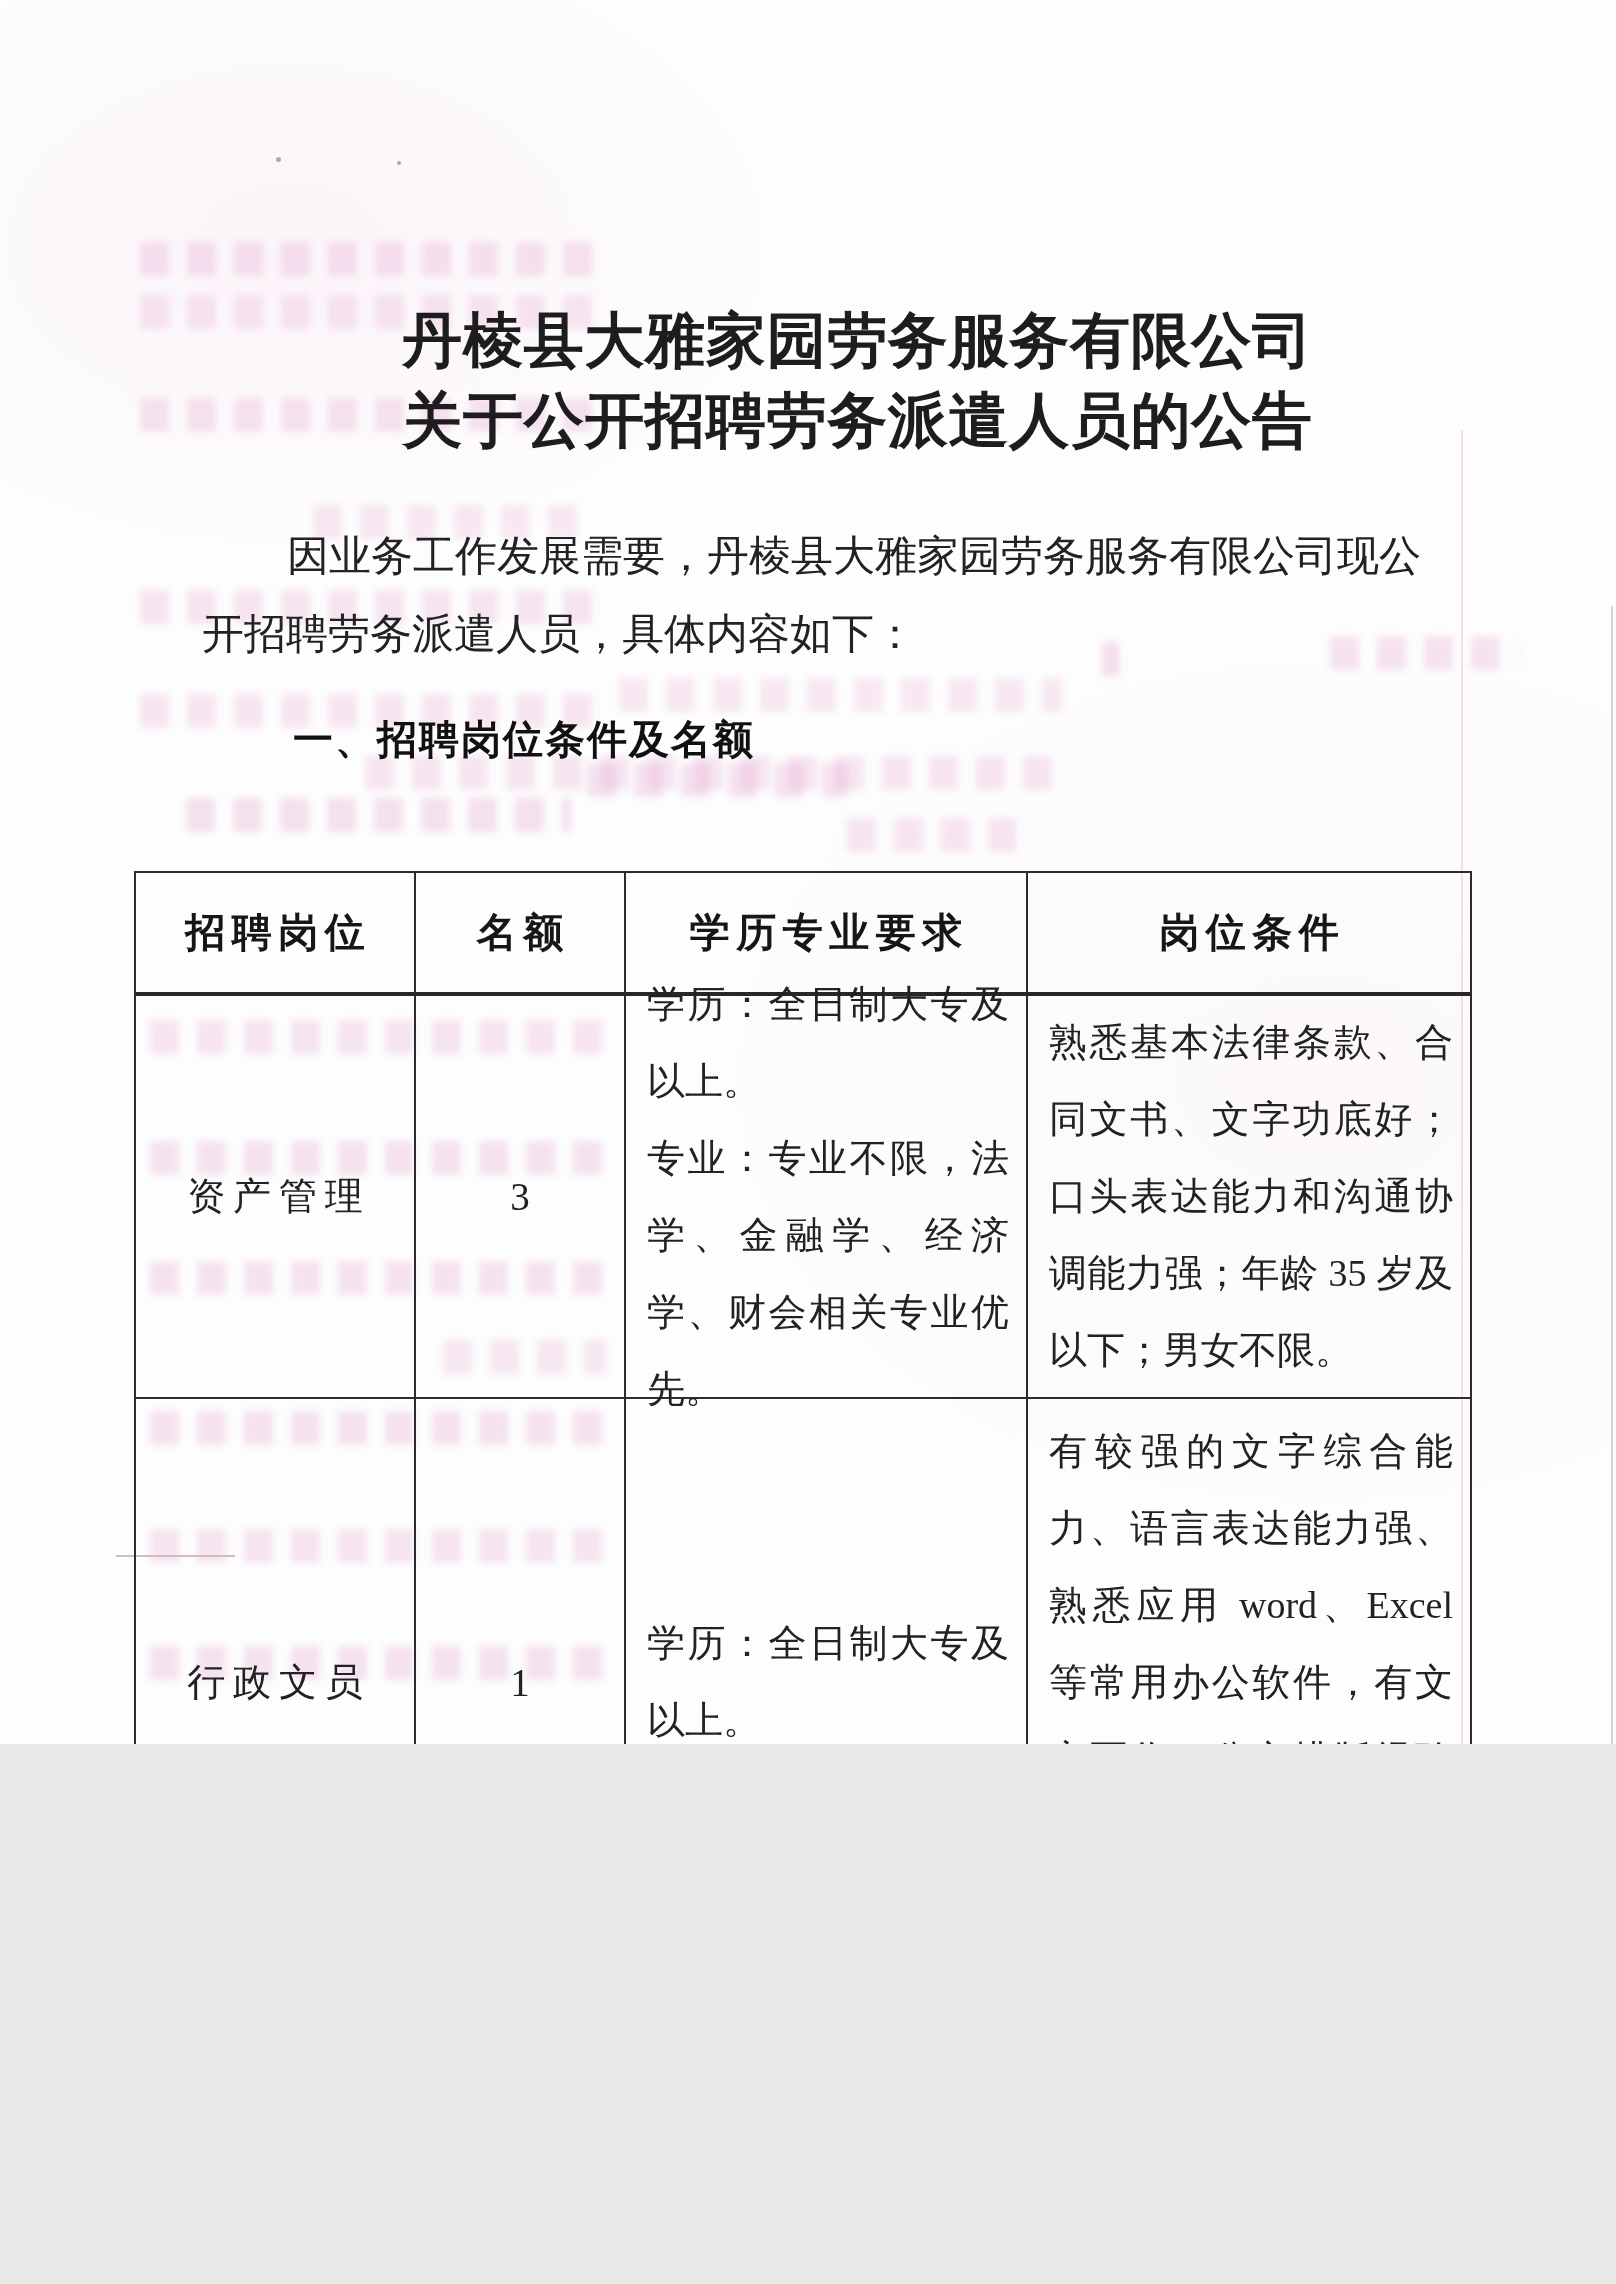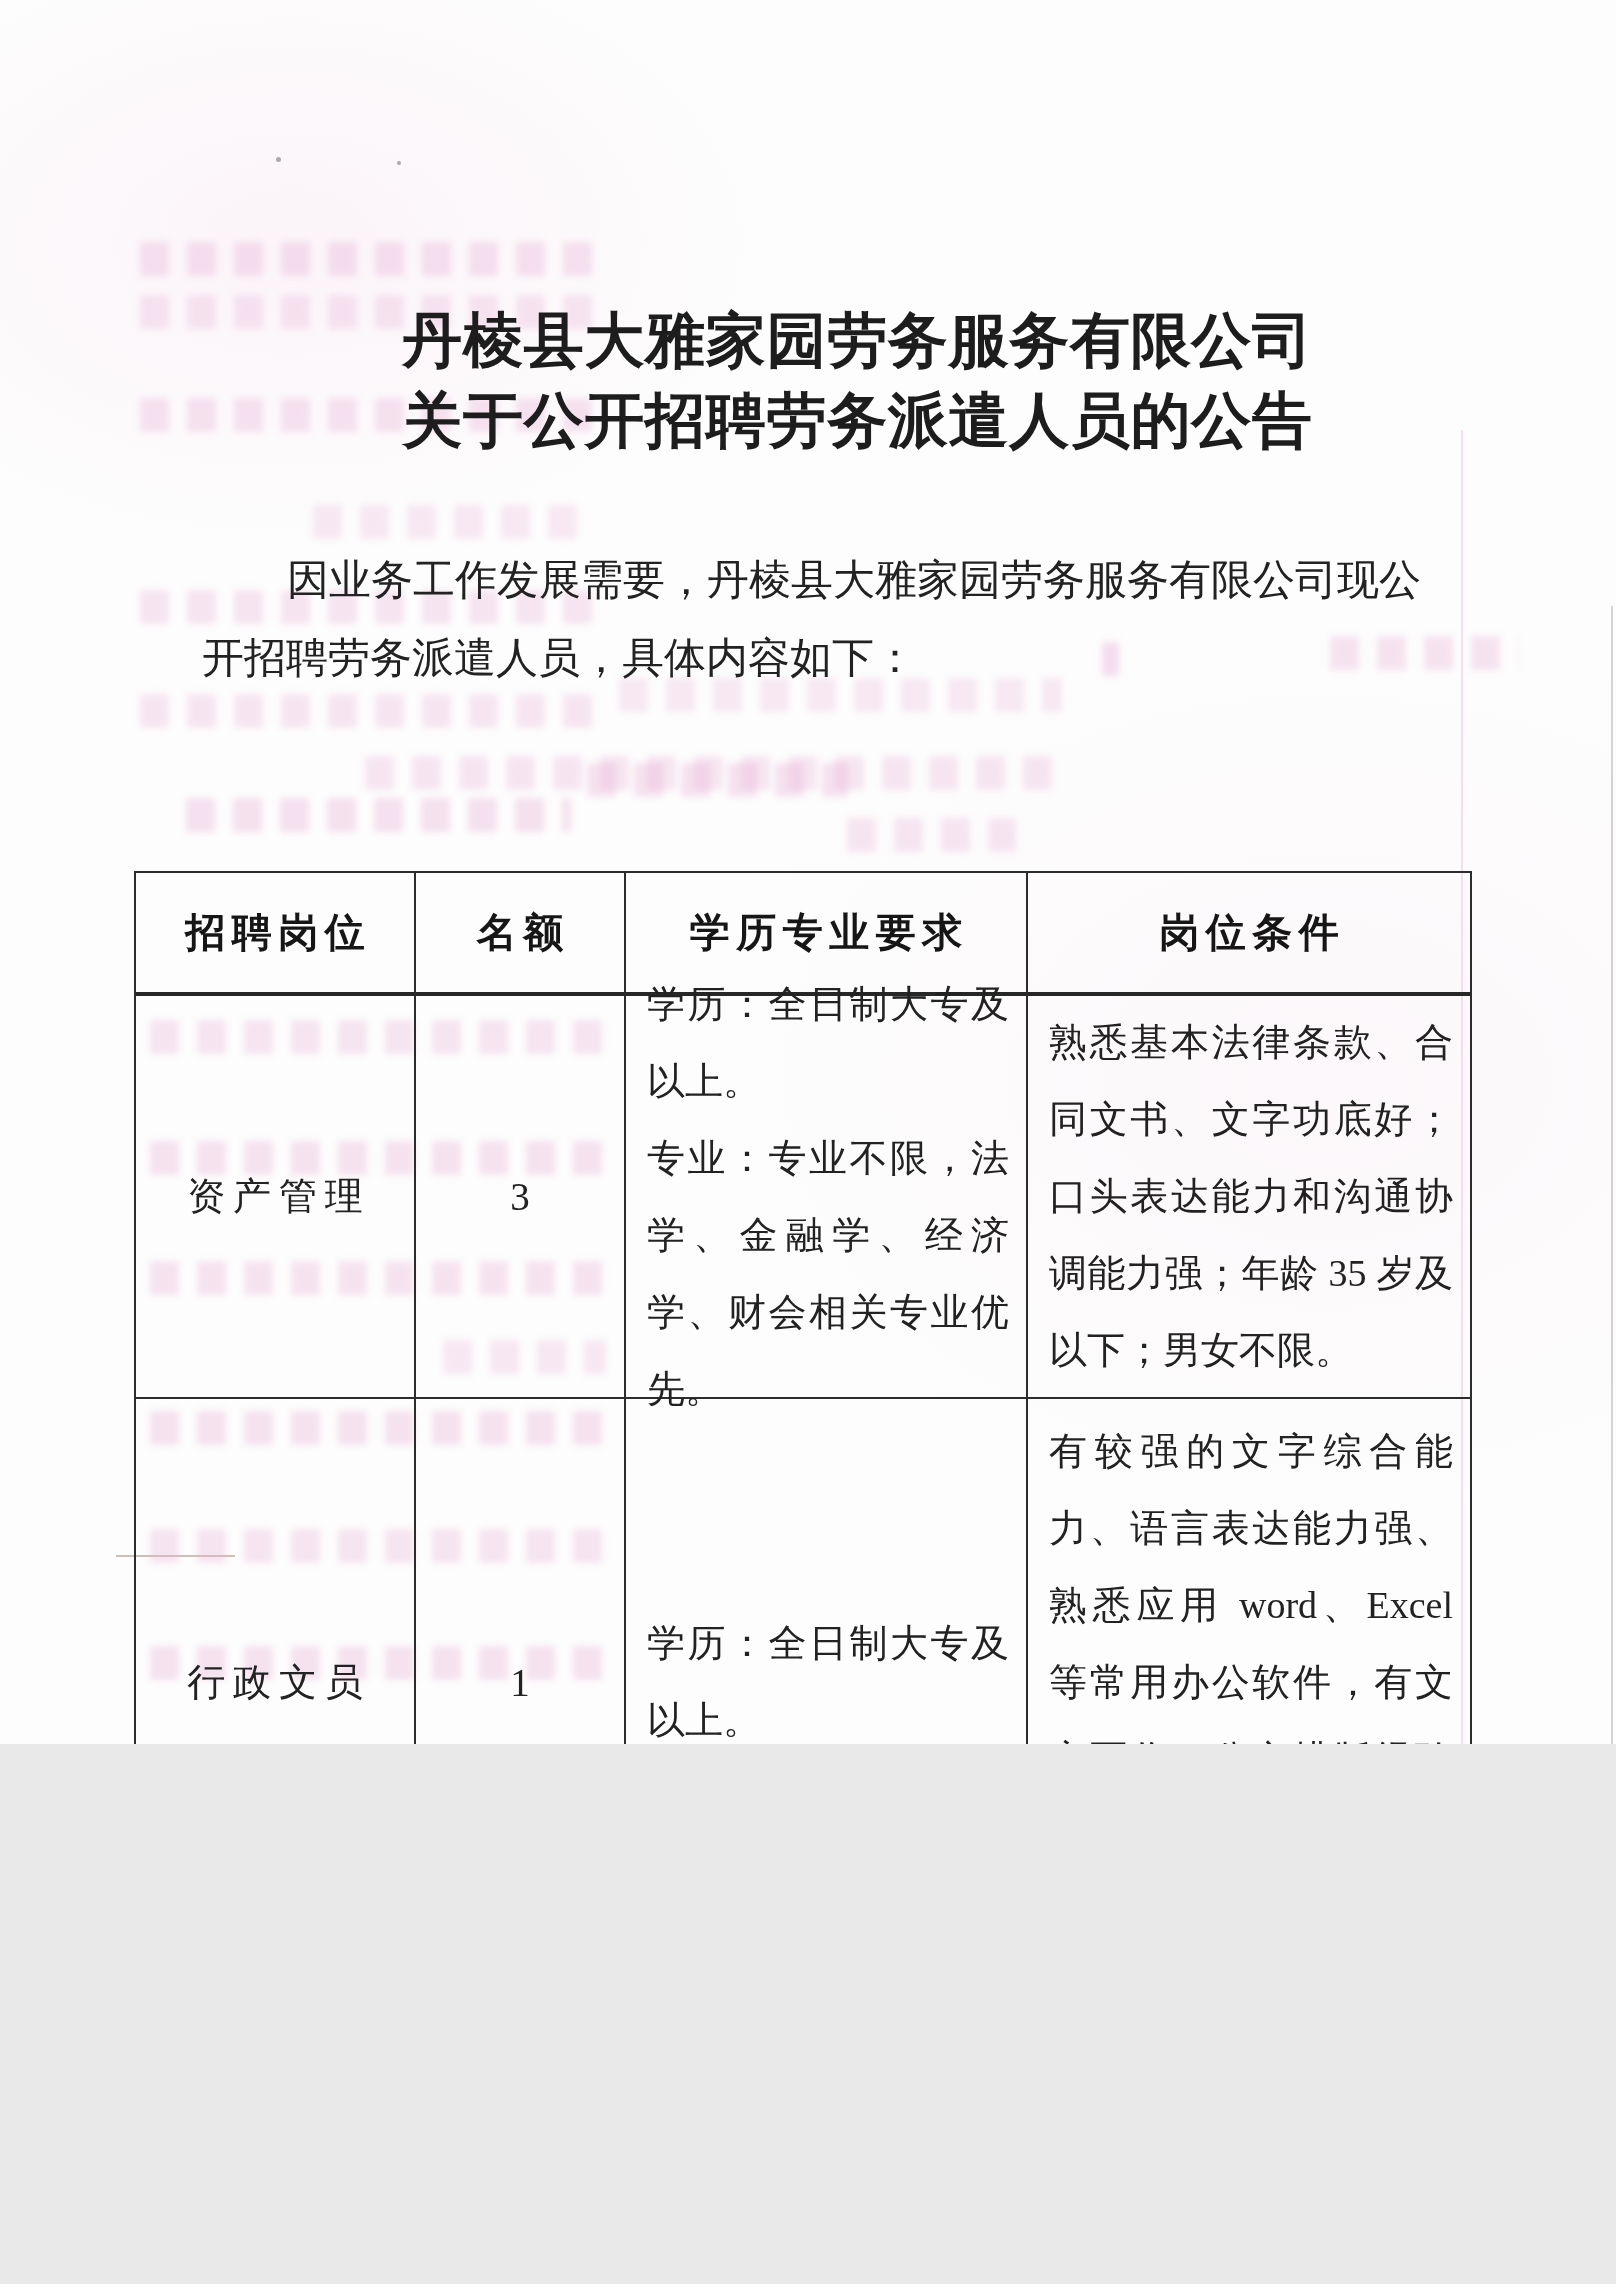--- a/index.html
+++ b/index.html
@@ -34,21 +34,21 @@
   .ink{position:absolute;inset:0;z-index:2;}
   .title{
     position:absolute;top:301px;left:0;width:1617px;
     margin:0;text-align:center;
     transform:translateX(49px);
     font-size:60px;line-height:80px;font-weight:bold;
     letter-spacing:0.7px;color:#1d1d1d;
   }
   .title span{display:block;}
   .intro{
-    position:absolute;top:541px;left:202px;width:1219px;
+    position:absolute;top:517px;left:202px;width:1219px;
     margin:0;font-size:42px;line-height:78px;
     text-align:justify;text-indent:85px;color:#222;
   }
   .section-heading{
     position:absolute;top:703px;left:293px;
     font-family:"Liberation Sans","DejaVu Sans",sans-serif;
     font-weight:900;font-size:40px;line-height:72px;
     letter-spacing:2px;color:#111;
   }
   
@@ -123,20 +123,21 @@
   <div class="speck" style="left:397px;top:161px;width:3.9px;height:3.9px;"></div>
 
   <div class="ink">
     <h1 class="title">
       <span>丹棱县大雅家园劳务服务有限公司</span>
       <span>关于公开招聘劳务派遣人员的公告</span>
     </h1>
 
     <p class="intro">因业务工作发展需要，丹棱县大雅家园劳务服务有限公司现公开招聘劳务派遣人员，具体内容如下：</p>
 
+    <div class="section-heading">一、招聘岗位条件及名额</div>
 
     <div class="tbl">
 
       <div class="tc hd">招聘岗位</div>
       <div class="tc hd">名额</div>
       <div class="tc hd">学历专业要求</div>
       <div class="tc hd lastcol">岗位条件</div>
 
       <div class="tc cell-pos">资产管理</div>
       <div class="tc cell-quota">3</div>

